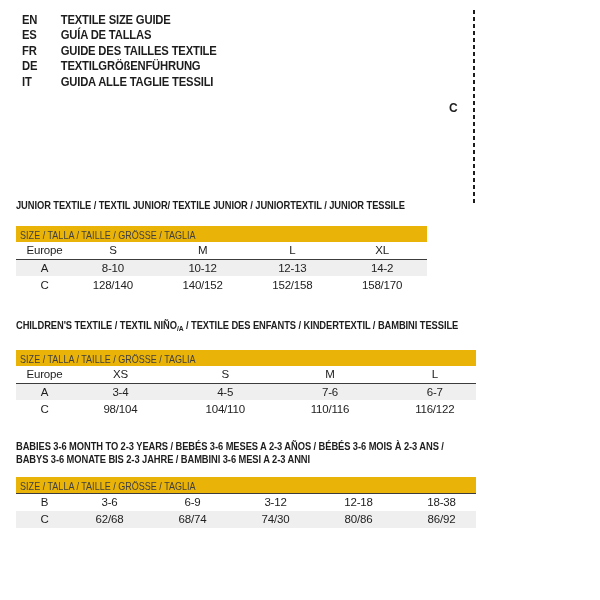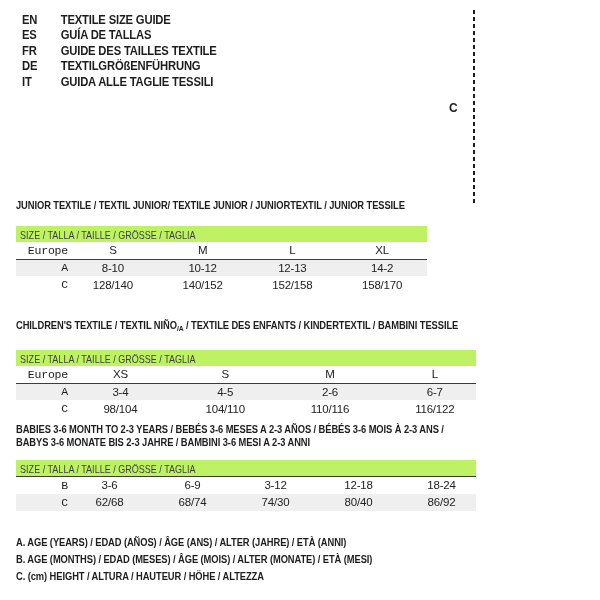--- a/index.html
+++ b/index.html
@@ -16,31 +16,31 @@
   
   .c-label { position:absolute; left:449px; top:101px; font-weight:bold; font-size:12px; }
   .dash-line { position:absolute; left:473px; top:10px; width:2px; height:195px;
     background:repeating-linear-gradient(to bottom, #1c1c1c 0 3.5px, transparent 3.5px 7px); }
   .baby-svg { position:absolute; left:486px; top:6px; }
 
   
   .tbl { position:absolute; left:16px; }
   #t1 { top:199px; width:411px; }
   #t2 { top:319px; width:576px; }
-  #t3 { top:423px; width:576px; }
+  #t3 { top:440px; width:576px; }
   .tbl-title { font-weight:bold; font-size:11px; letter-spacing:-0.1px; transform:scaleX(.85); transform-origin:0 0; white-space:nowrap; line-height:13px; }
   .tbl-title .subscript { font-size:8px; vertical-align:-2px; }
   #t1 .size-bar { margin-top:14px; }
   #t2 .size-bar { margin-top:15px; }
   #t3 .size-bar { margin-top:11px; }
-  .size-bar { height:16px; background:#bef264; line-height:16px; overflow:hidden; }
+  .size-bar { height:16px; background:#eab308; line-height:16px; overflow:hidden; }
   .size-bar .cond { display:inline-block; transform:scaleX(.82); transform-origin:0 0; font-size:11px; color:#3f3f3f; padding-left:5px; white-space:nowrap; }
   table.grid { width:100%; border-collapse:collapse; table-layout:fixed; }
   table.grid td { height:17px; font-size:11.5px; letter-spacing:-0.2px; text-align:center; vertical-align:middle; color:#222; padding:0; }
-  table.grid td.c-first { text-align:right; padding-left:5px; color:#1d1d1d;font-family:Liberation Mono, monospace; }
+  table.grid td.c-first { text-align:center; padding-left:5px; color:#1d1d1d; }
   tr.shade { background:#efefef; }
   tr.r-rule td { border-bottom:1px solid #3c3c3c; }
   #t3 table.grid { border-top:1px solid #3c3c3c; }
 
   
   .footnotes { position:absolute; left:16px; top:534px; }
   .footnote { font-weight:bold; font-size:11px; letter-spacing:-0.1px; line-height:17.2px; transform:scaleX(.85); transform-origin:0 0; white-space:nowrap; }
 </style>
 </head>
 <body>
@@ -146,21 +146,21 @@
         <td>XS</td>
         <td>S</td>
         <td>M</td>
         <td>L</td>
         <td>XL</td>
       </tr>
       <tr class="shade">
         <td class="c-first">A</td>
         <td>3-4</td>
         <td>4-5</td>
-        <td>2-6</td>
+        <td>7-6</td>
         <td>6-7</td>
         <td>7-8</td>
       </tr>
       <tr>
         <td class="c-first">C</td>
         <td>98/104</td>
         <td>104/110</td>
         <td>110/116</td>
         <td>116/122</td>
         <td>122/128</td>
@@ -186,37 +186,32 @@
           <col>
           <col style="width:26px">
         </colgroup>
       <tbody>
           <tr>
         <td class="c-first">B</td>
         <td>3-6</td>
         <td>6-9</td>
         <td>3-12</td>
         <td>12-18</td>
-        <td>18-24</td>
+        <td>18-38</td>
         <td>20-36</td>
         <td></td>
       </tr>
       <tr class="shade">
         <td class="c-first">C</td>
         <td>62/68</td>
         <td>68/74</td>
         <td>74/30</td>
-        <td>80/40</td>
+        <td>80/86</td>
         <td>86/92</td>
         <td>69/98</td>
         <td></td>
       </tr>
     </tbody>
       </table>
   </section>
 
-  <footer class="footnotes">
-    <div class="footnote">A. AGE (YEARS) / EDAD (AÑOS) / ÂGE (ANS) / ALTER (JAHRE) / ETÀ (ANNI)</div>
-    <div class="footnote">B. AGE (MONTHS) / EDAD (MESES) / ÂGE (MOIS) / ALTER (MONATE) / ETÀ (MESI)</div>
-    <div class="footnote">C. (cm) HEIGHT / ALTURA / HAUTEUR / HÖHE / ALTEZZA</div>
-  </footer>
 
 </div>
 
 </body></html>

